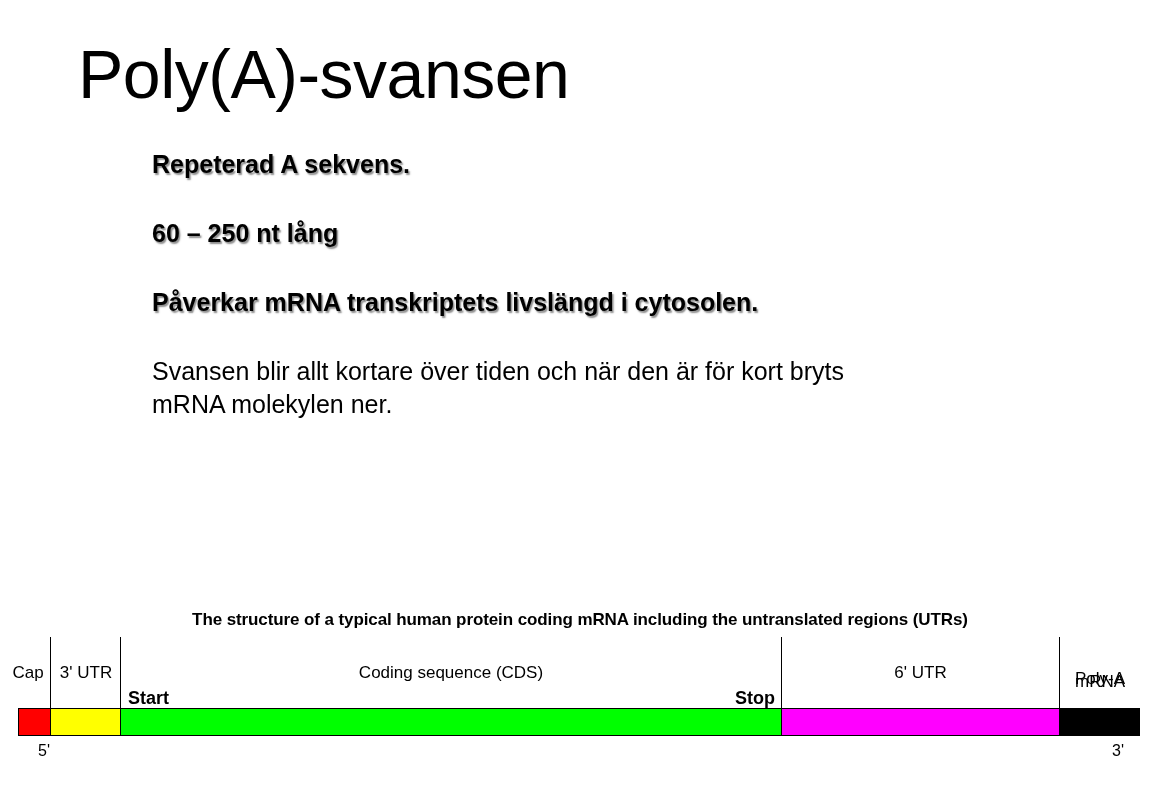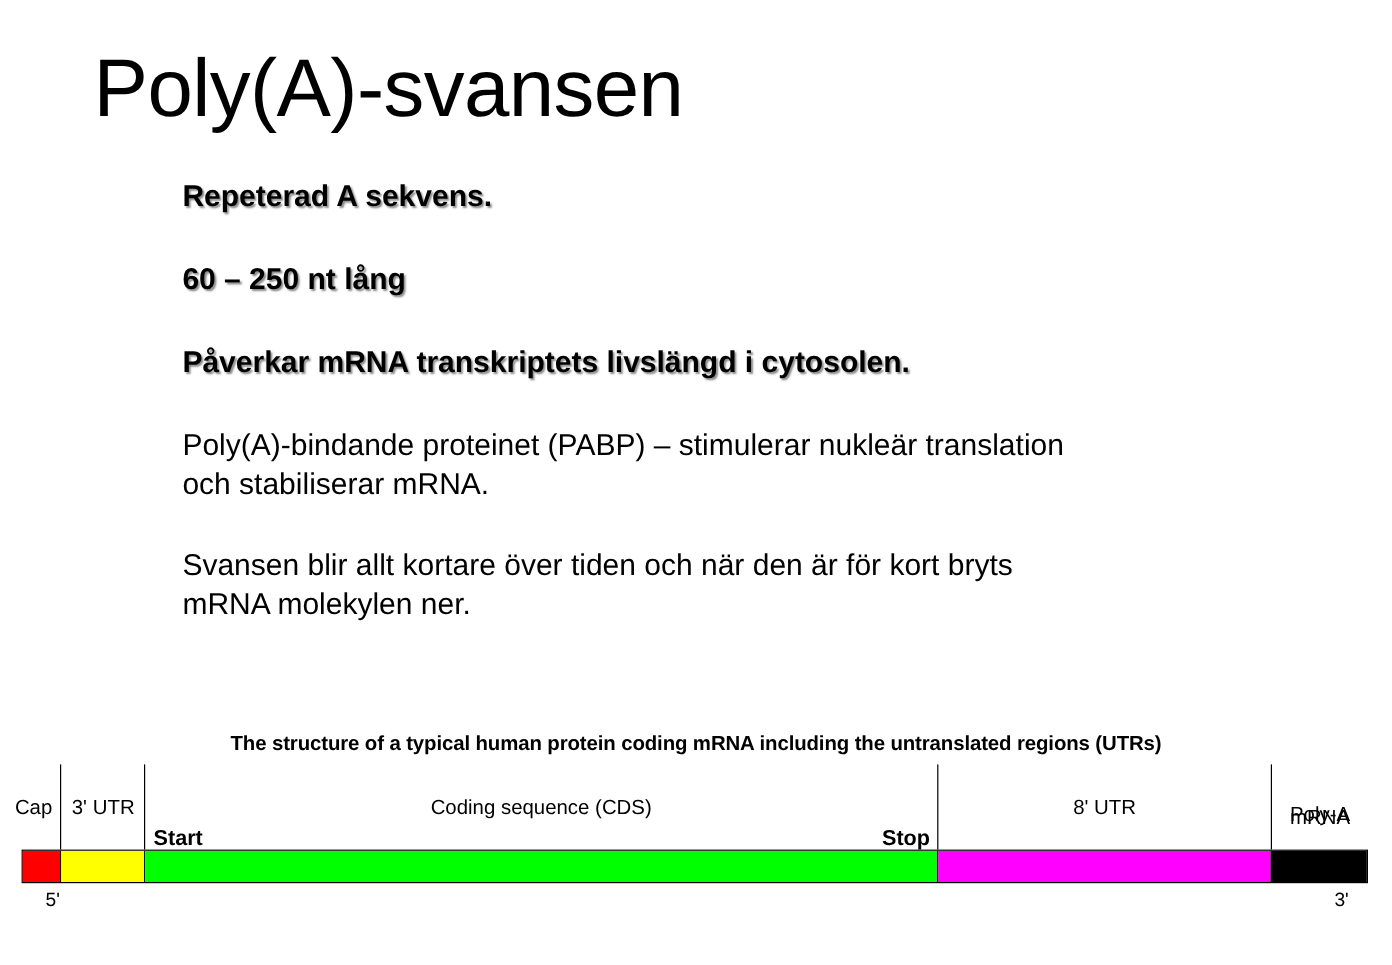--- a/index.html
+++ b/index.html
@@ -137,45 +137,41 @@
   </div>
 
   <div class="bullet shadowed">
     <span>60 – 250 nt lång</span>
   </div>
 
   <div class="bullet shadowed">
     <span>Påverkar mRNA transkriptets livslängd i cytosolen.</span>
   </div>
 
-  <div class="bullet plain tight">
-    <span>Poly(A)-bindande proteinet (PABP) – stimulerar nukleär translation</span>
-    <span class="line2">och stabiliserar mRNA.</span>
-  </div>
 
   <div class="bullet plain">
     <span>Svansen blir allt kortare över tiden och när den är för kort bryts</span>
     <span class="line2">mRNA molekylen ner.</span>
   </div>
 
 </div>
 
 <div class="figure">
 
   <div class="figure-caption">The structure of a typical human protein coding mRNA including the untranslated regions (UTRs)</div>
 
   <div class="tick" style="left:50px;  top:37px; height:71px;"></div>
   <div class="tick" style="left:120px; top:37px; height:71px;"></div>
   <div class="tick" style="left:781px; top:37px; height:71px;"></div>
   <div class="tick" style="left:1059px;top:37px; height:71px;"></div>
 
   <div class="reg-label" style="left:6px; top:64px; width:44px;">Cap</div>
   <div class="reg-label" style="left:52px; top:64px; width:68px;">3' UTR</div>
   <div class="reg-label" style="left:121px; top:64px; width:660px;">Coding sequence (CDS)</div>
-  <div class="reg-label" style="left:782px; top:64px; width:277px;">8' UTR</div>
+  <div class="reg-label" style="left:782px; top:64px; width:277px;">6' UTR</div>
   <div class="reg-label" style="left:1060px; top:70px; width:80px;">Poly-A</div>
   <div class="reg-label" style="left:1060px; top:73px; width:80px;">mRNA</div>
 
   <div class="small-label" style="left:128px; top:88px;">Start</div>
   <div class="small-label" style="left:735px; top:88px;">Stop</div>
 
   <div class="bar">
     <div class="seg seg-border-right" style="left:0px;    width:32px;  background:#ff0000;"></div>
     <div class="seg seg-border-right" style="left:32px;   width:70px;  background:#ffff00;"></div>
     <div class="seg seg-border-right" style="left:102px;  width:661px; background:#00ff00;"></div>

